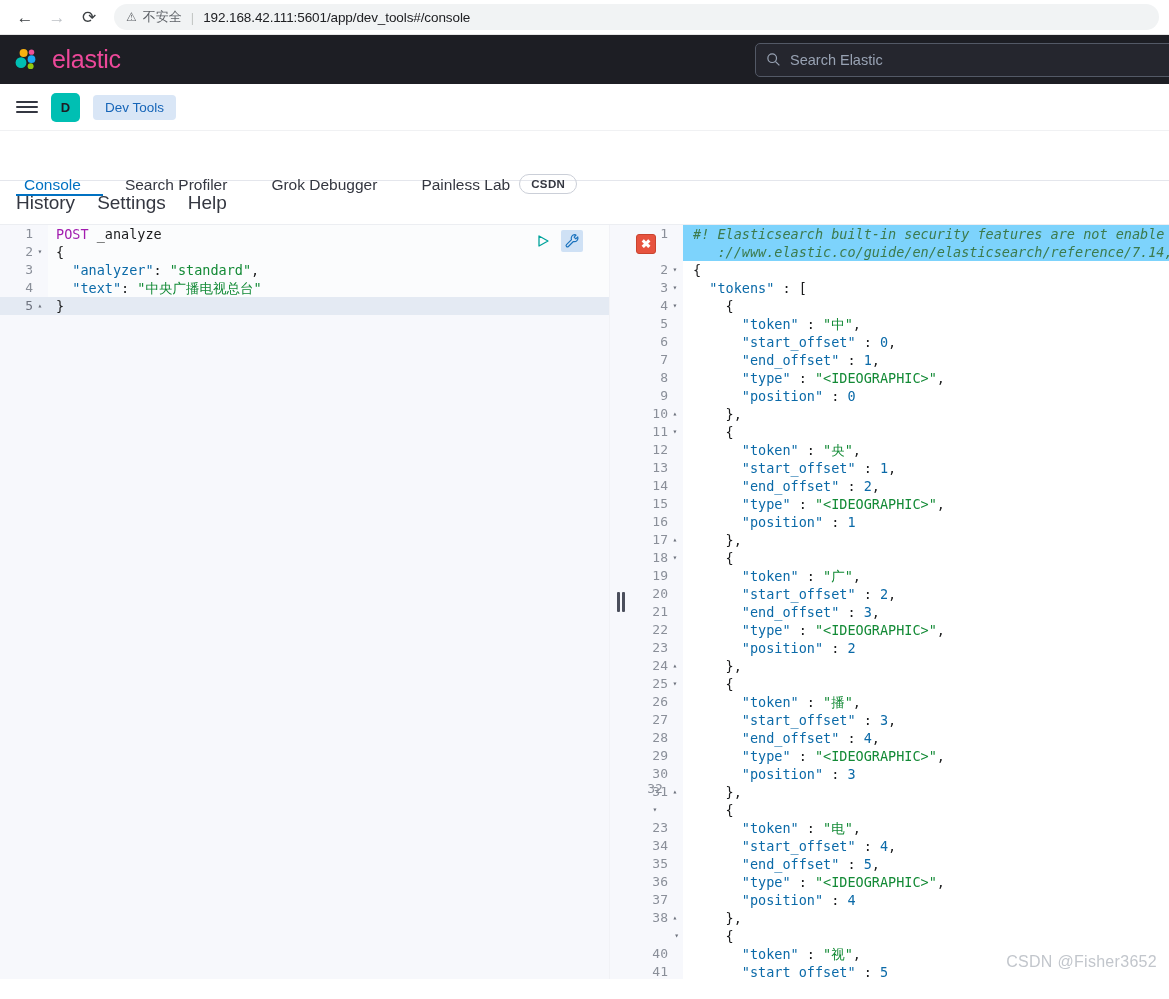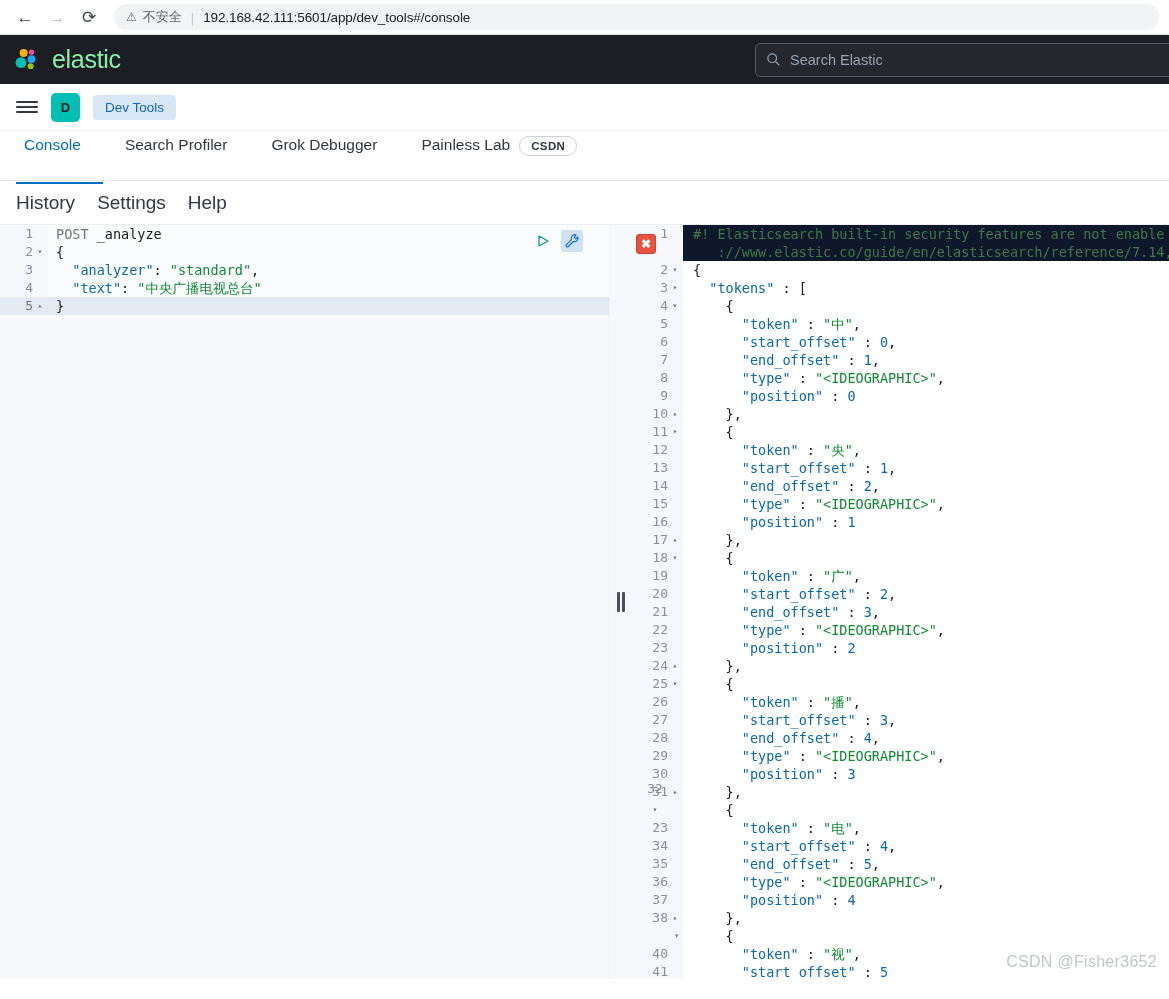--- a/index.html
+++ b/index.html
@@ -52,21 +52,21 @@
   .elastic-header {
     height: 49px;
     background: #1d1e24;
     display: flex;
     align-items: center;
     padding: 0 14px;
     position: relative;
   }
   .brand { display: flex; align-items: center; gap: 10px; }
   .brand-name {
-    color: #86efac;
+    color: #ec4899;
     font-size: 25px;
     letter-spacing: -0.3px;
     font-weight: 400;
   }
   .search-elastic {
     position: absolute;
     left: 755px;
     width: 430px;
     height: 34px;
     border: 1px solid #535966;
@@ -114,28 +114,28 @@
     height: 50px;
     display: flex;
     align-items: flex-end;
     gap: 0;
     padding: 0 16px;
     border-bottom: 1px solid #e4e6ec;
     background: #fff;
   }
   .tab {
     height: 48px;
-    display: flex; align-items: flex-start; gap: 9px;
+    display: flex; align-items: flex-end; gap: 9px;
     padding: 0 22px;
     font-size: 15.5px;
     color: #343741;
     cursor: pointer;
     border-bottom: 2px solid transparent;
     position: relative;
-    top: 4px;
+    top: 16px;
   }
   .tab:first-child { padding-left: 8px; }
   .tab.active { color: #0071c2; border-bottom-color: #0071c2; font-weight: 400; }
   .beta-pill {
     border: 1px solid #cbcfd8;
     border-radius: 11px;
     font-size: 11.5px;
     font-weight: bold;
     letter-spacing: 0.4px;
     color: #343741;
@@ -193,24 +193,24 @@
   .code-body {
     flex: 1;
     padding-left: 8px;
     background: #ffffff;
     color: #1b1c1d;
     overflow: hidden;
   }
   .pane-left .code-body { background: #fbfcfd; }
   .code-line.active .code-body { background: #e4eaf3; }
   .code-line.active .gutter { background: #e4eaf3; color: #6f7480; }
-  .code-line.warnline .code-body { background: #0f172a; }
-
-  
-  .t-method { color: #737373; }
+  .code-line.warnline .code-body { background: #7dd3fc; font-style: italic; }
+
+  
+  .t-method { color: #a21caf; }
   .t-url    { color: #1b1c1d; }
   .t-key    { color: #0b6aa8; }
   .t-str    { color: #138a36; }
   .t-num    { color: #0b6aa8; }
   .t-punct  { color: #1b1c1d; }
   .t-cmt    { color: #3c7a4c; }
   .t-brace  { color: #1b1c1d; }
 
   
   .editor-actions {

